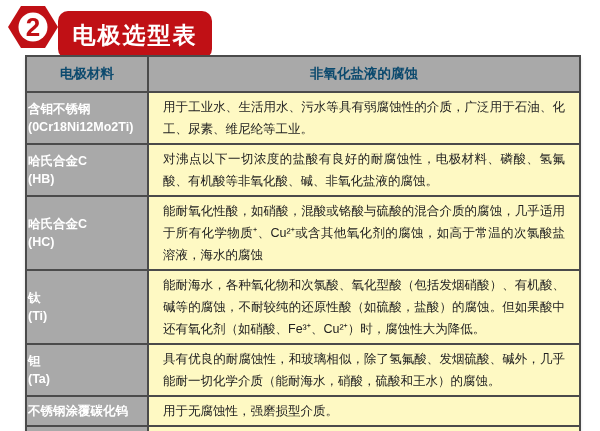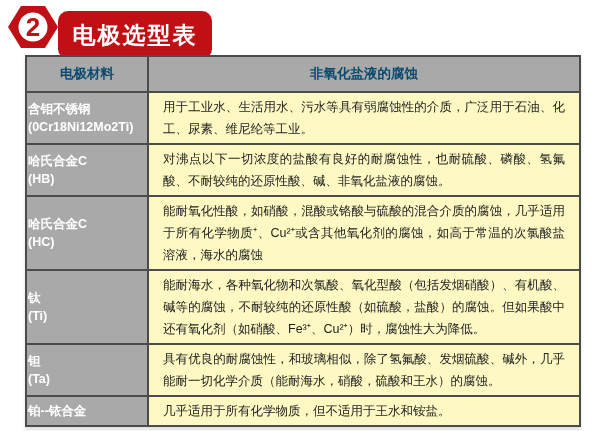--- a/index.html
+++ b/index.html
@@ -109,21 +109,21 @@
         <div>含钼不锈钢</div>
         <div class="mat-sub">(0Cr18Ni12Mo2Ti)</div>
       </td>
       <td class="desc">用于工业水、生活用水、污水等具有弱腐蚀性的介质，广泛用于石油、化工、尿素、维尼纶等工业。</td>
     </tr>
     <tr class="h45">
       <td class="mat">
         <div>哈氏合金C</div>
         <div class="mat-sub">(HB)</div>
       </td>
-      <td class="desc">对沸点以下一切浓度的盐酸有良好的耐腐蚀性，也耐硫酸、磷酸、氢氟酸、不耐较纯的还原性酸、碱、非氧化盐液的腐蚀。</td>
+      <td class="desc">对沸点以下一切浓度的盐酸有良好的耐腐蚀性，电极材料、磷酸、氢氟酸、有机酸等非氧化酸、碱、非氧化盐液的腐蚀。</td>
     </tr>
     <tr class="h67">
       <td class="mat">
         <div>哈氏合金C</div>
         <div class="mat-sub">(HC)</div>
       </td>
       <td class="desc">能耐氧化性酸，如硝酸，混酸或铬酸与硫酸的混合介质的腐蚀，几乎适用于所有化学物质⁺、Cu²⁺或含其他氧化剂的腐蚀，如高于常温的次氯酸盐溶液，海水的腐蚀</td>
     </tr>
     <tr class="h72">
       <td class="mat">
@@ -132,20 +132,27 @@
       </td>
       <td class="desc">能耐海水，各种氧化物和次氯酸、氧化型酸（包括发烟硝酸）、有机酸、碱等的腐蚀，不耐较纯的还原性酸（如硫酸，盐酸）的腐蚀。但如果酸中还有氧化剂（如硝酸、Fe³⁺、Cu²⁺）时，腐蚀性大为降低。</td>
     </tr>
     <tr class="h51">
       <td class="mat">
         <div>钽</div>
         <div class="mat-sub">(Ta)</div>
       </td>
       <td class="desc">具有优良的耐腐蚀性，和玻璃相似，除了氢氟酸、发烟硫酸、碱外，几乎能耐一切化学介质（能耐海水，硝酸，硫酸和王水）的腐蚀。</td>
     </tr>
+    <tr class="h22">
+      <td class="mat">
+        <div>不锈钢涂覆碳化钨</div>
+
+      </td>
+      <td class="desc">用于无腐蚀性，强磨损型介质。</td>
+    </tr>
     <tr class="h25">
       <td class="mat">
         <div>铂--铱合金</div>
 
       </td>
       <td class="desc">几乎适用于所有化学物质，但不适用于王水和铵盐。</td>
     </tr>
   </tbody>
 </table>
 

